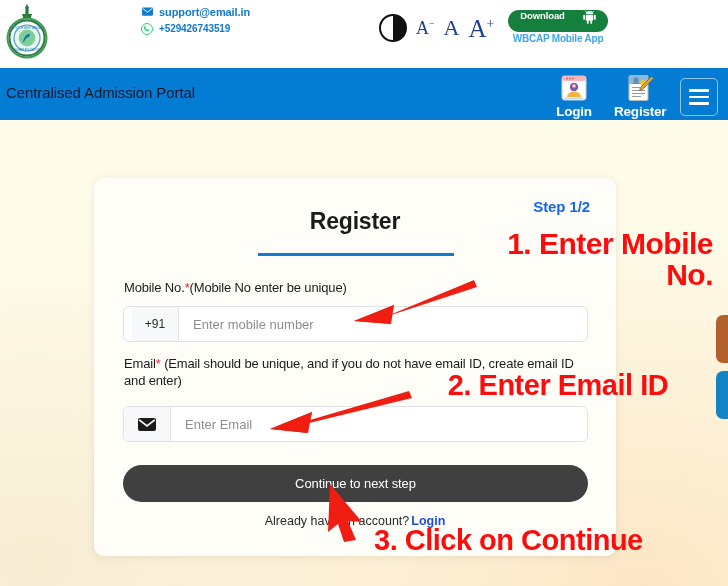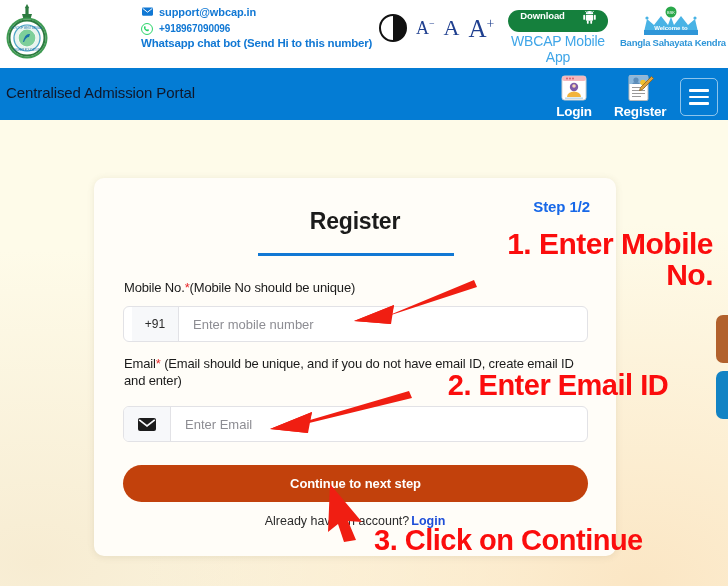--- a/index.html
+++ b/index.html
@@ -112,22 +112,22 @@
   #download-label {
     color: #ffffff;
     font-size: 9.5px;
     font-weight: bold;
     letter-spacing: -0.1px;
   }
   #android-icon { width: 13px; height: 14px; }
   #download-sub {
     margin-top: 1px;
     color: #40a6e8;
-    font-size: 14px;
-    font-weight: normal;
+    font-size: 10px;
+    font-weight: bold;
     letter-spacing: -0.2px;
   }
 
   
   #bsk-wrap {
     position: absolute;
     left: 620px; top: 6px;
     width: 102px;
     text-align: center;
   }
@@ -292,27 +292,27 @@
     font-size: 13px;
     color: #222;
     background: transparent;
   }
   .input-field::placeholder { color: #8d8d93; }
 
   #continue-button {
     position: absolute;
     left: 29px; top: 287px;
     width: 465px; height: 37px;
-    background: #c2410c;
+    background: #404040;
     border: 0;
     border-radius: 19px;
     color: #ffffff;
     font-family: "Liberation Sans", sans-serif;
     font-size: 13px;
-    font-weight: bold;
+    font-weight: normal;
     letter-spacing: -0.1px;
     cursor: pointer;
   }
 
   #login-row {
     position: absolute;
     left: 0; right: 0; top: 336px;
     text-align: center;
     font-size: 12.5px;
     color: #2b2b2b;
@@ -403,34 +403,33 @@
   <div id="contact-block">
 
 
     <div class="contact-row">
       <span class="ci">
         <svg width="11" height="9" viewBox="0 0 16 12" fill="#1178d4">
           <rect x="0" y="0" width="16" height="12" rx="1.5"></rect>
           <path d="M1 1.5 L8 7 L15 1.5" stroke="#ffffff" stroke-width="1.4" fill="none"></path>
         </svg>
       </span>
-      <span class="contact-text">support@wbcap.in</span>
+      <span class="contact-text">support@email.in</span>
     </div>
 
     <div class="contact-row">
       <span class="ci">
         <svg width="12" height="12" viewBox="0 0 16 16">
           <circle cx="8" cy="8" r="7.3" fill="#ffffff" stroke="#25d366" stroke-width="1.3"></circle>
           <path d="M5.2 4.4 c-.7 0-1.3.7-1.3 1.6 0 2.6 2.4 5 5 5 .9 0 1.6-.6 1.6-1.3l0-.9 -1.7-.6 -.7.8 C7 8.5 6.1 7.6 5.6 6.7 l.8-.7 -.6-1.6z" fill="#25d366"></path>
         </svg>
       </span>
-      <span class="contact-text small">+918967090096</span>
-    </div>
-
-    <div id="wa-line">Whatsapp chat bot (Send Hi to this number)</div>
+      <span class="contact-text small">+529426743519</span>
+    </div>
+
   </div>
 
   <div id="a11y">
     <div id="contrast-toggle"></div>
     <span class="font-btn" id="font-dec">A<sup>−</sup></span>
     <span class="font-btn" id="font-norm">A</span>
     <span class="font-btn" id="font-inc">A<sup>+</sup></span>
   </div>
 
   <div id="download-wrap">
@@ -446,34 +445,20 @@
           <rect x="0.3" y="5.1" width="1.9" height="5.4" rx="0.95"></rect>
           <rect x="11.8" y="5.1" width="1.9" height="5.4" rx="0.95"></rect>
           <rect x="4.2" y="11.4" width="1.9" height="3.4" rx="0.9"></rect>
           <rect x="7.9" y="11.4" width="1.9" height="3.4" rx="0.9"></rect>
         </svg>
       </span>
     </div>
     <div id="download-sub">WBCAP Mobile App</div>
   </div>
 
-  <div id="bsk-wrap">
-    <div id="bsk-crown">
-      <svg width="102" height="30" viewBox="0 0 102 30">
-        <circle cx="51" cy="6" r="5.5" fill="#2aa84a"></circle>
-        <text x="51" y="8" font-size="4" fill="#ffffff" text-anchor="middle" font-family="sans-serif">BSK</text>
-        <path d="M24 26 L27 13 L34 19 L41 10 L48 19 L51 11 L54 19 L61 10 L68 19 L75 13 L78 26z" fill="#49b3e5"></path>
-        <rect x="24" y="24" width="54" height="5" fill="#2f96d8"></rect>
-        <circle cx="27" cy="12" r="1.6" fill="#49b3e5"></circle>
-        <circle cx="75" cy="12" r="1.6" fill="#49b3e5"></circle>
-      </svg>
-      <div id="bsk-welcome">Welcome to</div>
-    </div>
-    <div id="bsk-title">Bangla Sahayata Kendra</div>
-  </div>
 </div>
 
 <div id="navbar">
   <div id="portal-title">Centralised Admission Portal</div>
 
   <div id="nav-actions">
 
     <div class="nav-item">
       <span class="nav-icon">
         <svg width="30" height="30" viewBox="0 0 30 30">
@@ -519,21 +504,21 @@
 
 <div id="page-body">
 
   <div id="register-card">
 
     <div id="step-indicator">Step 1/2</div>
     <div id="card-title">Register</div>
     <div id="title-rule"></div>
 
     <div class="field-label" id="mobile-label">
-      <span>Mobile No.</span><span class="req">*</span><span>(Mobile No should be unique)</span>
+      <span>Mobile No.</span><span class="req">*</span><span>(Mobile No enter be unique)</span>
     </div>
 
     <div class="input-group" id="mobile-group">
       <div class="input-prefix">+91</div>
       <input class="input-field" type="text" placeholder="Enter mobile number" style="">
     </div>
 
     <div class="field-label" id="email-label">
       <span>Email</span><span class="req">*</span><span> (Email should be unique, and if you do not have email ID, create email ID and enter)</span>
     </div>

